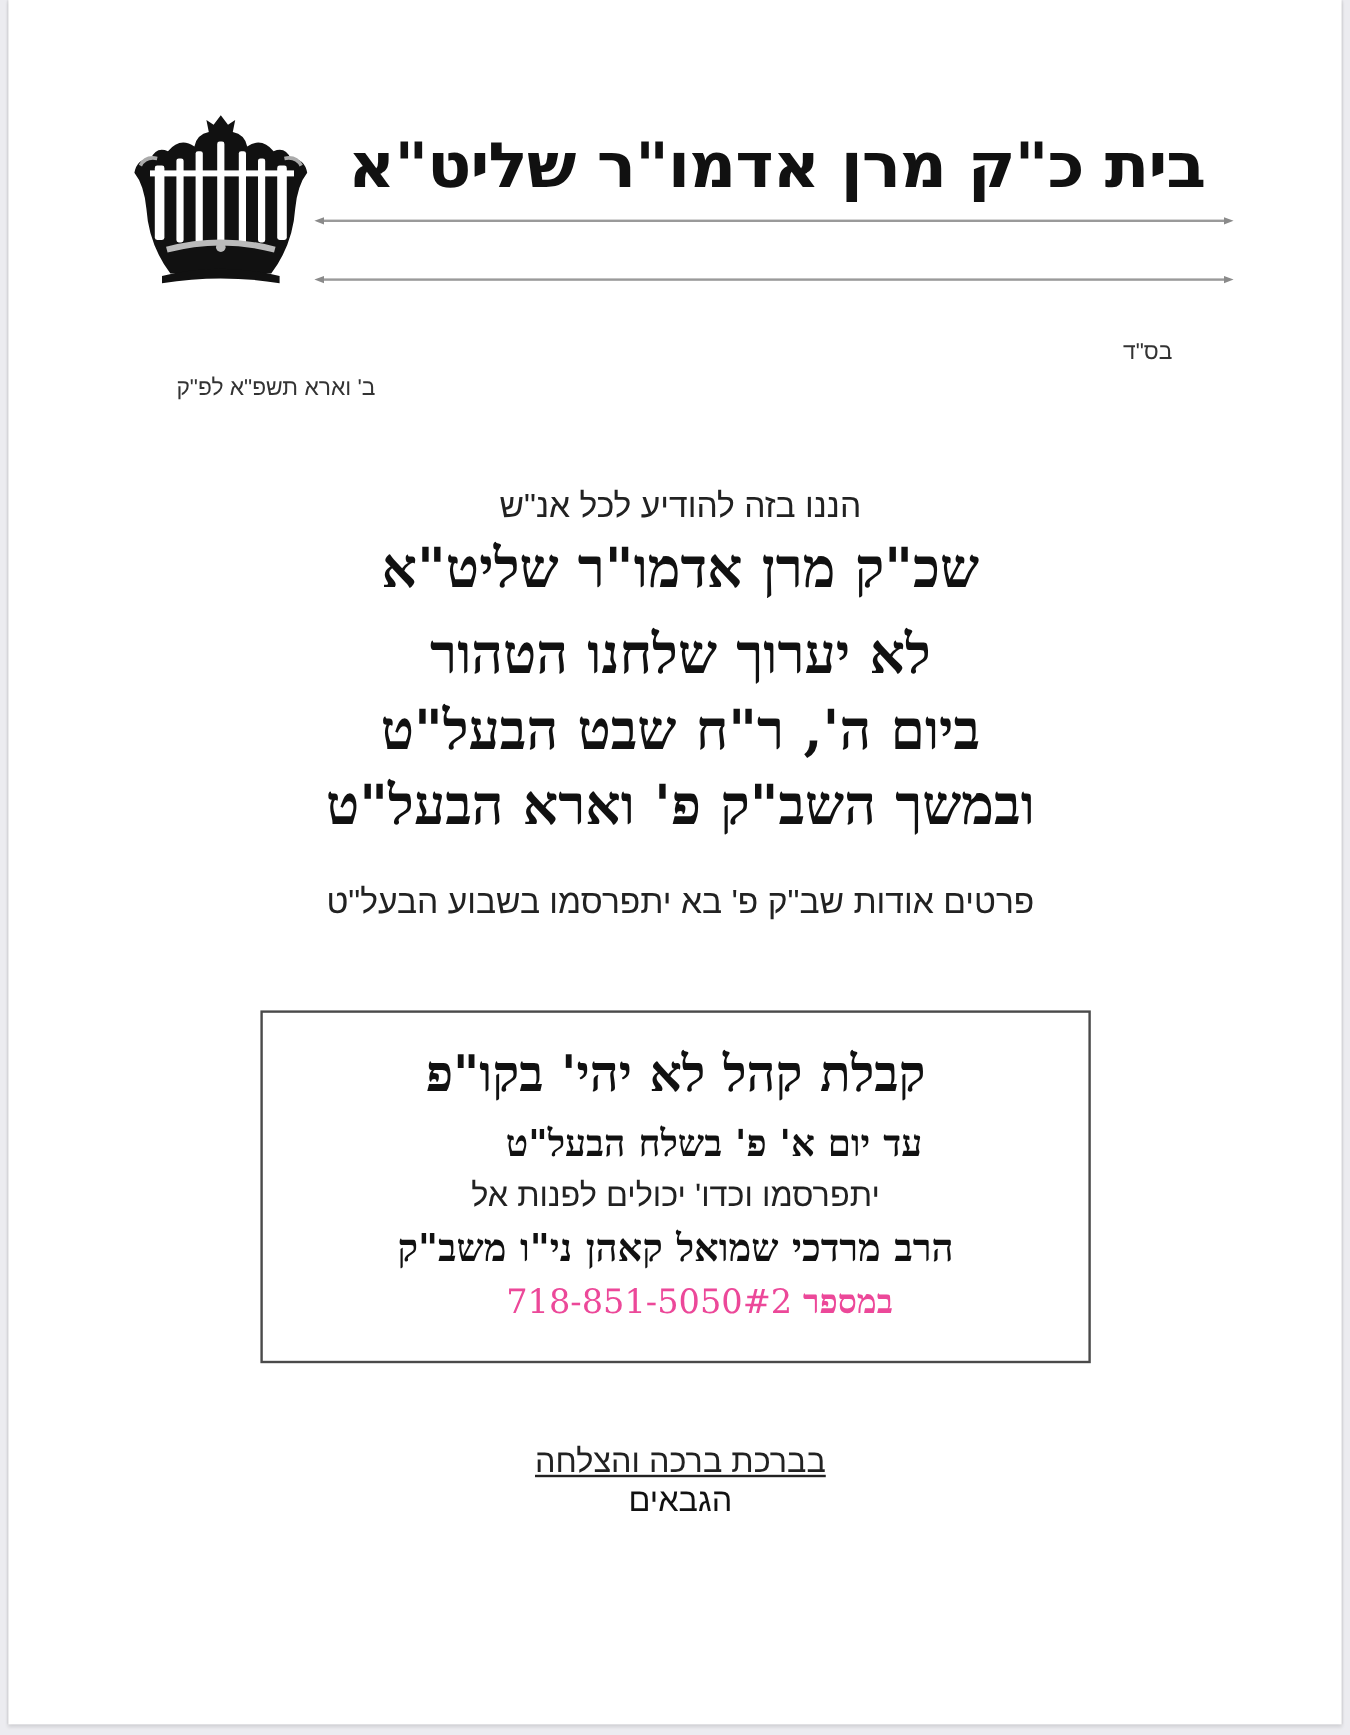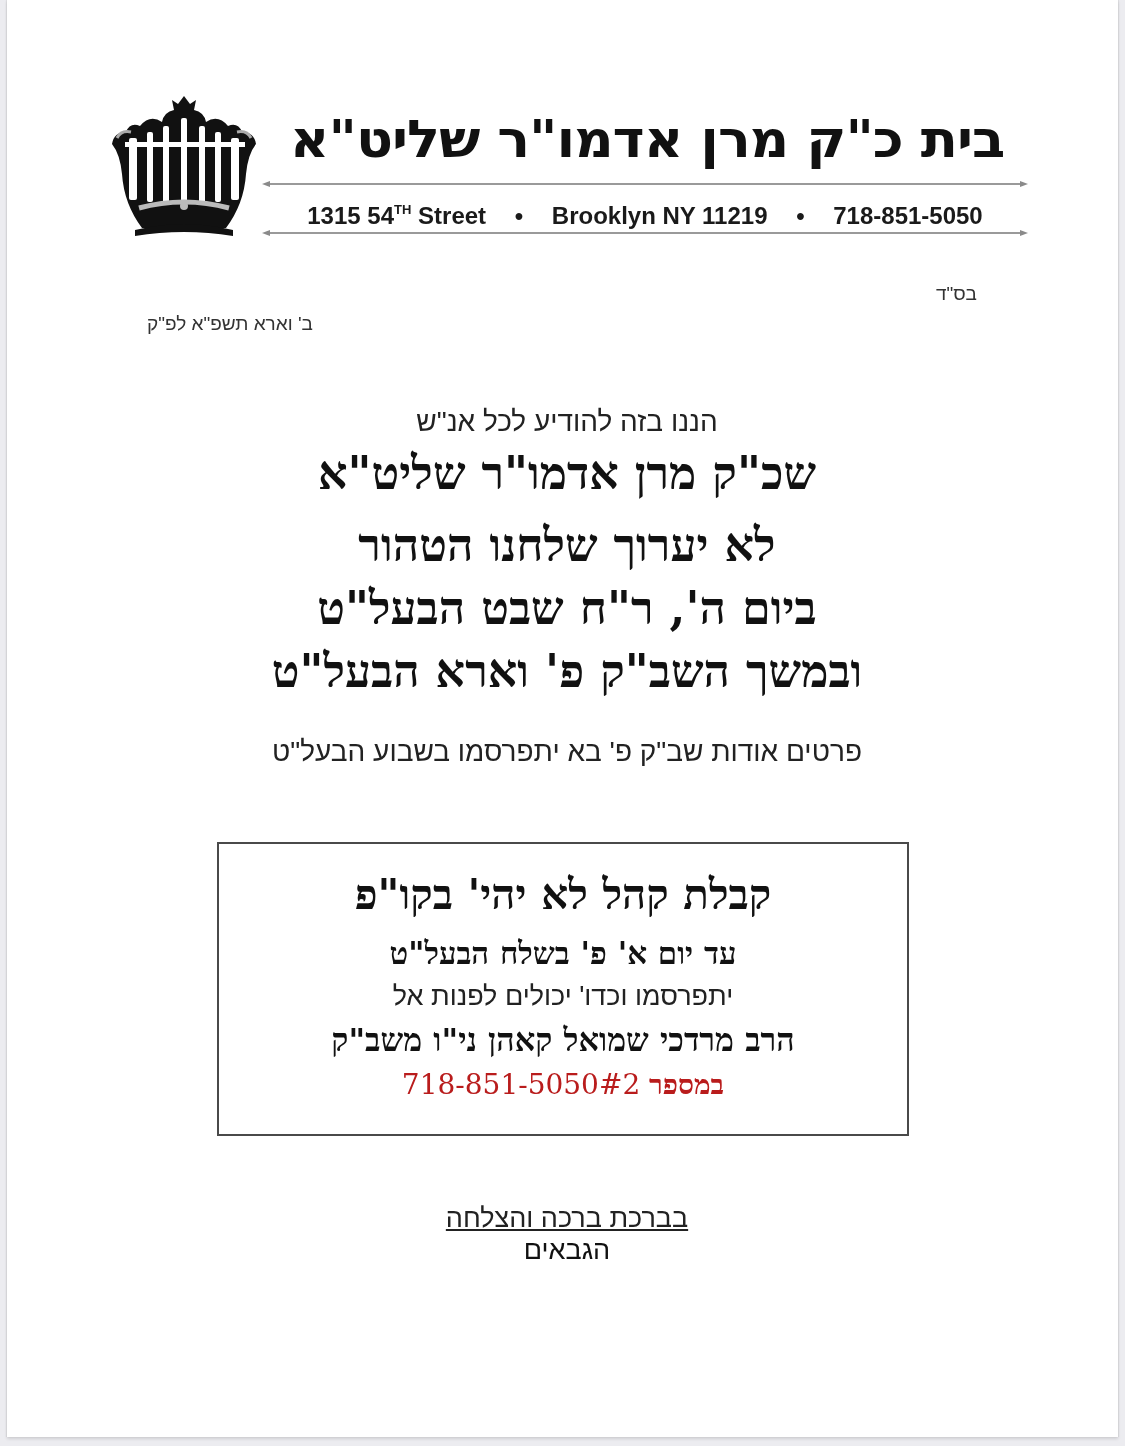--- a/index.html
+++ b/index.html
@@ -58,24 +58,24 @@
   .h4 { top:641px; }
 
   .details { left:150px; top:734px; width:820px; font-size:28px; color:#222; line-height:36px; }
 
   .box {
     left:210px; top:842px; width:688px; height:290px;
     border:2px solid #4a4a4a;
   }
   .box-line { position:absolute; left:0; width:100%; text-align:center; color:#111; }
   .b1 { top:24px; font-size:42px; font-weight:bold; line-height:54px; }
-  .b2 { top:88px; font-size:31px; font-weight:bold; line-height:42px; }
+  .b2 { top:88px; font-size:31px; font-weight:bold; line-height:42px;padding-left:32px; }
   .b3 { top:134px; font-size:27px; line-height:36px; color:#222; }
   .b4 { top:174px; font-size:32px; font-weight:bold; line-height:44px; }
-  .b5 { top:222px; font-size:28px; line-height:38px; color:#b91c1c; }
+  .b5 { top:222px; font-size:28px; line-height:38px; color:#ec4899;padding-left:20px; }
   .b5 .lbl { font-weight:bold; }
 
   .closing { left:300px; top:1200px; width:520px; font-size:27px; color:#222; line-height:36px;text-decoration:underline; }
   .signers { left:300px; top:1232px; width:520px; font-size:27px; font-weight:normal; color:#111; line-height:36px; }
 </style>
 </head>
 <body>
 
 <div class="page">
 
@@ -103,28 +103,20 @@
     </svg>
   </div>
 
   <div class="abs header-title rtl">בית כ"ק מרן אדמו"ר שליט"א</div>
 
   <div class="abs rule rule-top">
       <span class="tip-l"></span>
       <span class="tip-r"></span>
     </div>
 
-  <div class="abs address">
-    <span>1315 54</span><sup>TH</sup>
-    <span>Street</span>
-    <span class="dot">•</span>
-    <span>Brooklyn NY 11219</span>
-    <span class="dot">•</span>
-    <span>718-851-5050</span>
-  </div>
 
   <div class="abs rule rule-bot">
       <span class="tip-l"></span>
       <span class="tip-r"></span>
     </div>
 
   <div class="abs bsd sans rtl">בס"ד</div>
   <div class="abs date sans rtl">ב' וארא תשפ"א לפ"ק</div>
 
   <div class="abs intro center sans rtl">הננו בזה להודיע לכל אנ"ש</div>

